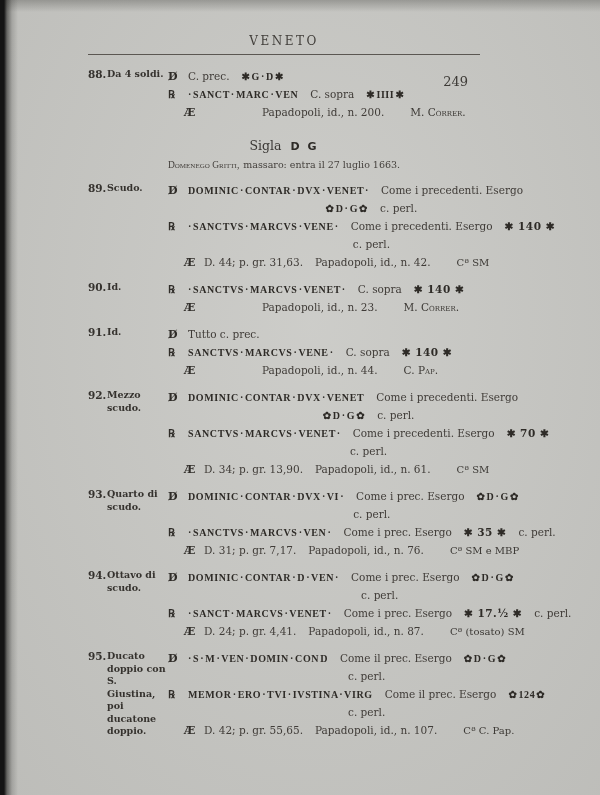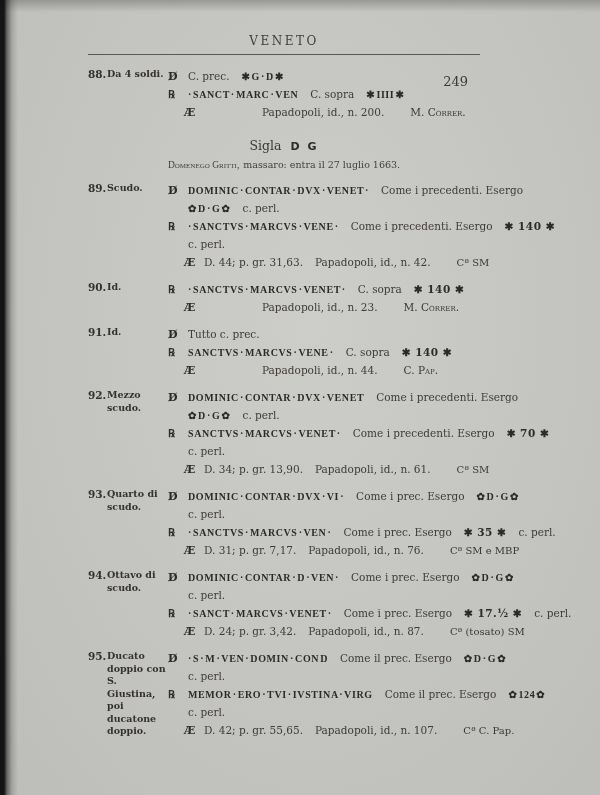--- a/index.html
+++ b/index.html
@@ -40,21 +40,21 @@
   }
   .rule{border:0;border-top:1px solid #5b5752;margin:4px 0 0 0;}
   
   .entry{display:flex;margin-top:9px;}
   .entry.first{margin-top:12px;}
   .entry-left{width:80px;flex:0 0 80px;display:flex;}
   .num{width:19px;flex:0 0 19px;font-size:10.5px;font-weight:700;color:#35322e;line-height:15.5px;}
   .label{flex:1;font-size:9.5px;font-weight:700;color:#35322e;line-height:12.5px;padding-top:1px;}
   .entry-body{flex:1;}
   .line{white-space:nowrap;line-height:15.5px;margin-bottom:.5px;}
-  .line.cont{padding-left:20px;}
+  .line.cont{padding-left:20px;text-align:center;}
   .marker{display:inline-block;width:20px;font-size:11px;font-weight:700;color:#2f2c28;}
   .marker.ae{width:36px;padding-left:16px;box-sizing:content-box;width:20px;}
   .seg{display:inline-block;white-space:nowrap;}
   .seg + .seg{margin-left:12px;}
   .seg.leg{
     font-family:Liberation Serif, serif;
     font-size:10px;font-weight:700;letter-spacing:.6px;word-spacing:-2px;color:#2e2b27;
   }
   .seg.desc{font-size:10.5px;color:#403c38;}
   .seg.sym{font-size:10.5px;font-weight:600;letter-spacing:.5px;color:#2e2b27;}
@@ -174,21 +174,21 @@
       </div>
       <div class="entry">
         <div class="entry-left">
           <span class="num">94.</span>
           <span class="label">Ottavo di scudo.</span>
         </div>
         <div class="entry-body">
           <div class="line"><span class="marker">D̸</span><span class="seg leg">DOMINIC · CONTAR · D · VEN ·</span><span class="seg desc">Come i prec. Esergo</span><span class="seg leg">✿ D · G ✿</span></div>
           <div class="line cont"><span class="seg desc">c. perl.</span></div>
           <div class="line"><span class="marker">℞</span><span class="seg leg">· SANCT · MARCVS · VENET ·</span><span class="seg desc">Come i prec. Esergo</span><span class="seg sym">✱ 17.½ ✱</span><span class="seg desc">c. perl.</span></div>
-          <div class="line"><span class="marker ae">Æ</span><span class="seg ref">D. 24; p. gr. 3,42.</span><span class="seg desc">Papadopoli, id., n. 87.</span><span class="seg coll">Cª (tosato) SM</span></div>
+          <div class="line"><span class="marker ae">Æ</span><span class="seg ref">D. 24; p. gr. 4,41.</span><span class="seg desc">Papadopoli, id., n. 87.</span><span class="seg coll">Cª (tosato) SM</span></div>
         </div>
       </div>
       <div class="entry">
         <div class="entry-left">
           <span class="num">95.</span>
           <span class="label">Ducato doppio con S. Giustina, poi ducatone doppio.</span>
         </div>
         <div class="entry-body">
           <div class="line"><span class="marker">D̸</span><span class="seg leg">· S · M · VEN · DOMIN · CON D</span><span class="seg desc">Come il prec. Esergo</span><span class="seg leg">✿ D · G ✿</span></div>
           <div class="line cont"><span class="seg desc">c. perl.</span></div>

